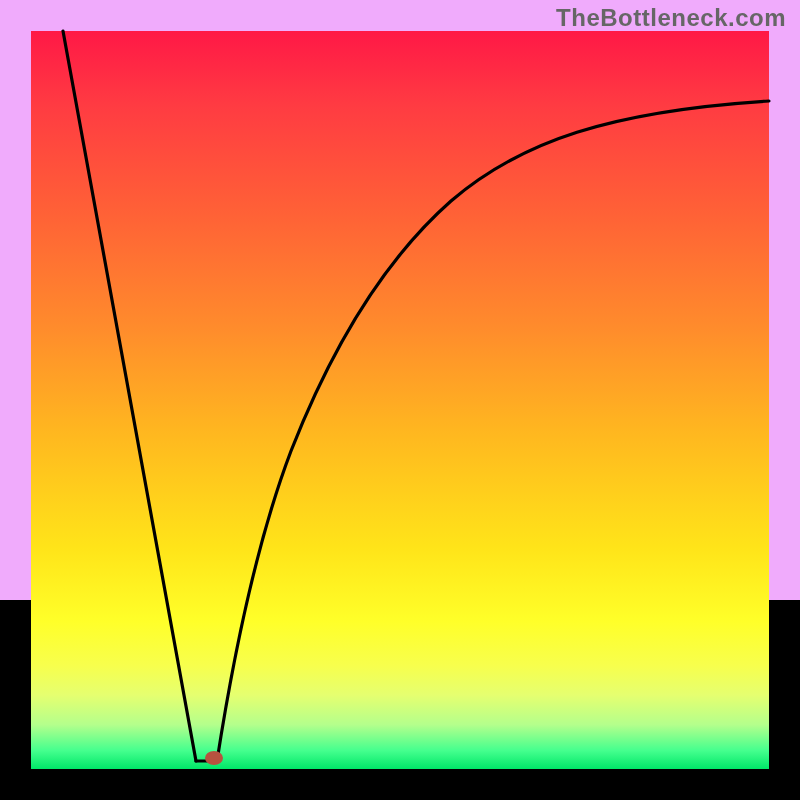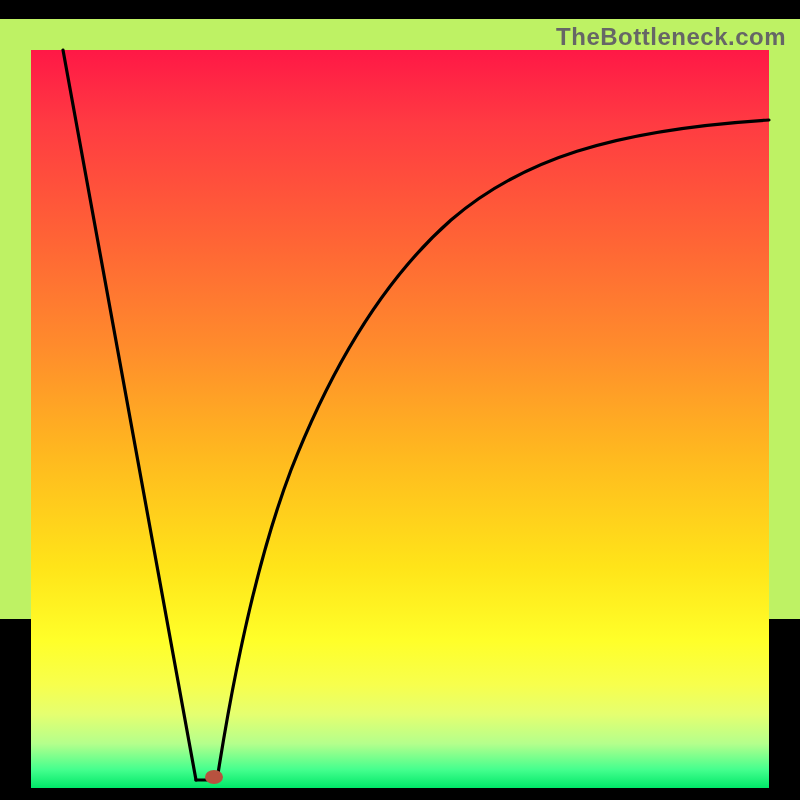--- a/index.html
+++ b/index.html
@@ -8,22 +8,21 @@
     width: 800px;
     height: 800px;
     background: #000;
     font-family: Arial, Helvetica, sans-serif;
     overflow: hidden;
   }
   .frame {
     position: relative;
     width: 800px;
     height: 600px;
-    background: #bef264;
-    margin-top: 19px;
+    background: #f0abfc;
   }
   .watermark {
     position: absolute;
     top: 4px;
     right: 14px;
     font-size: 24px;
     font-weight: 600;
     color: #666666;
     letter-spacing: 0.5px;
   }

